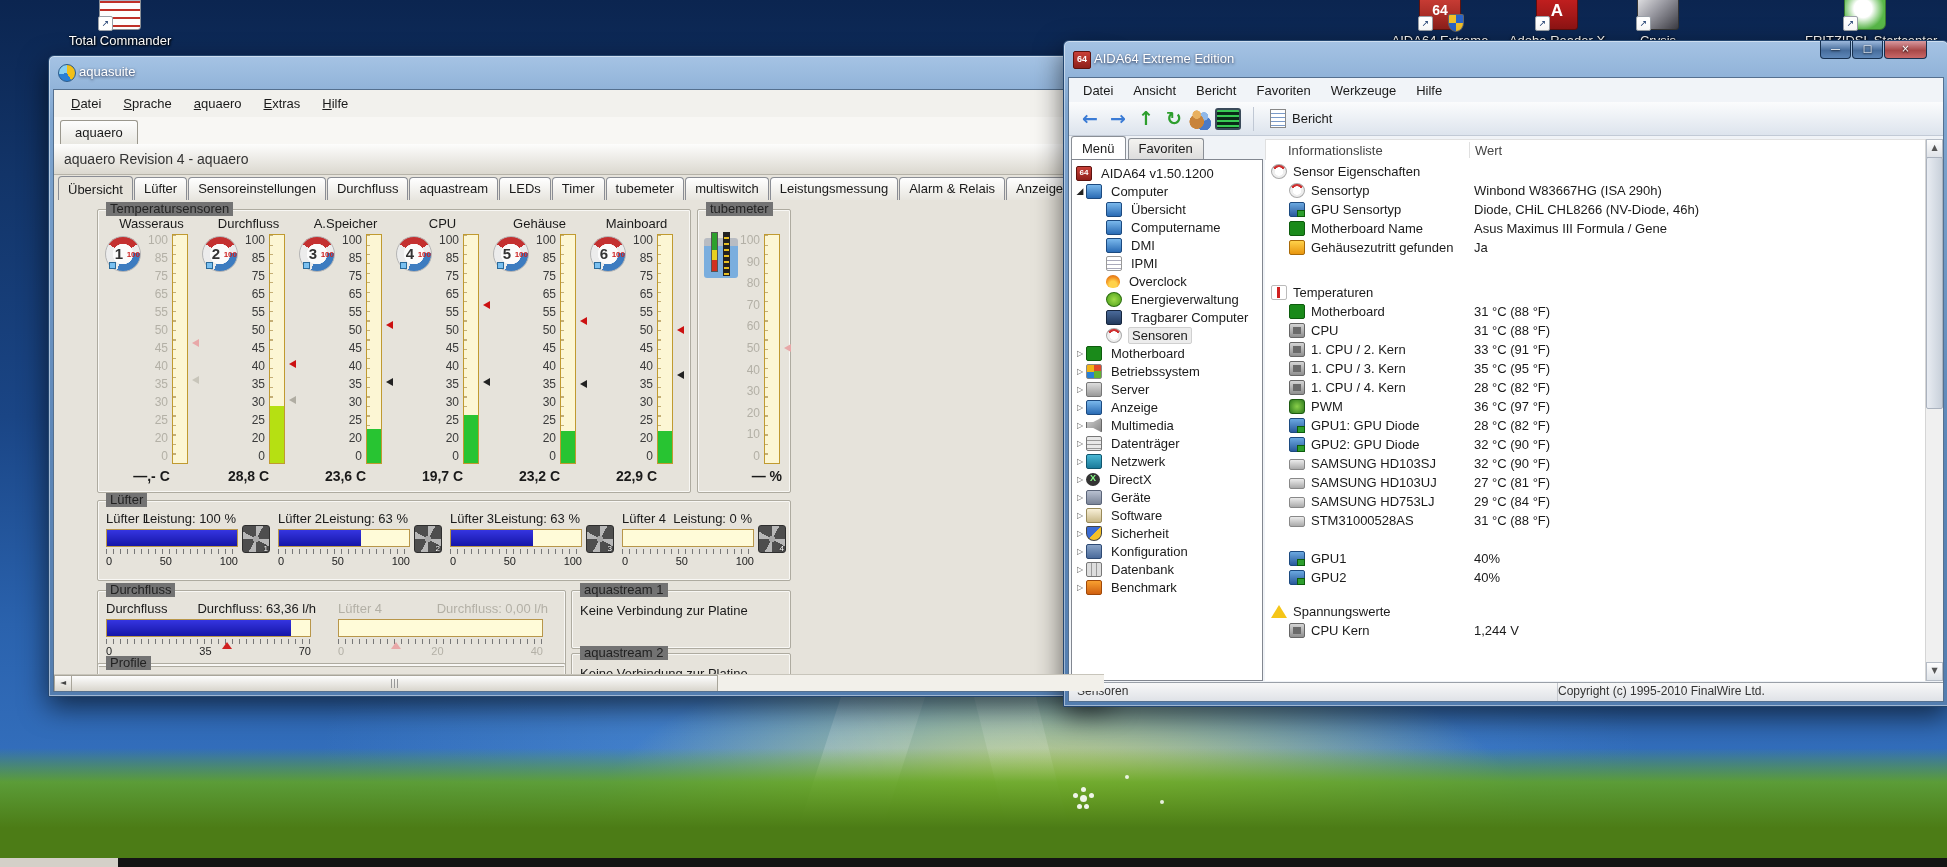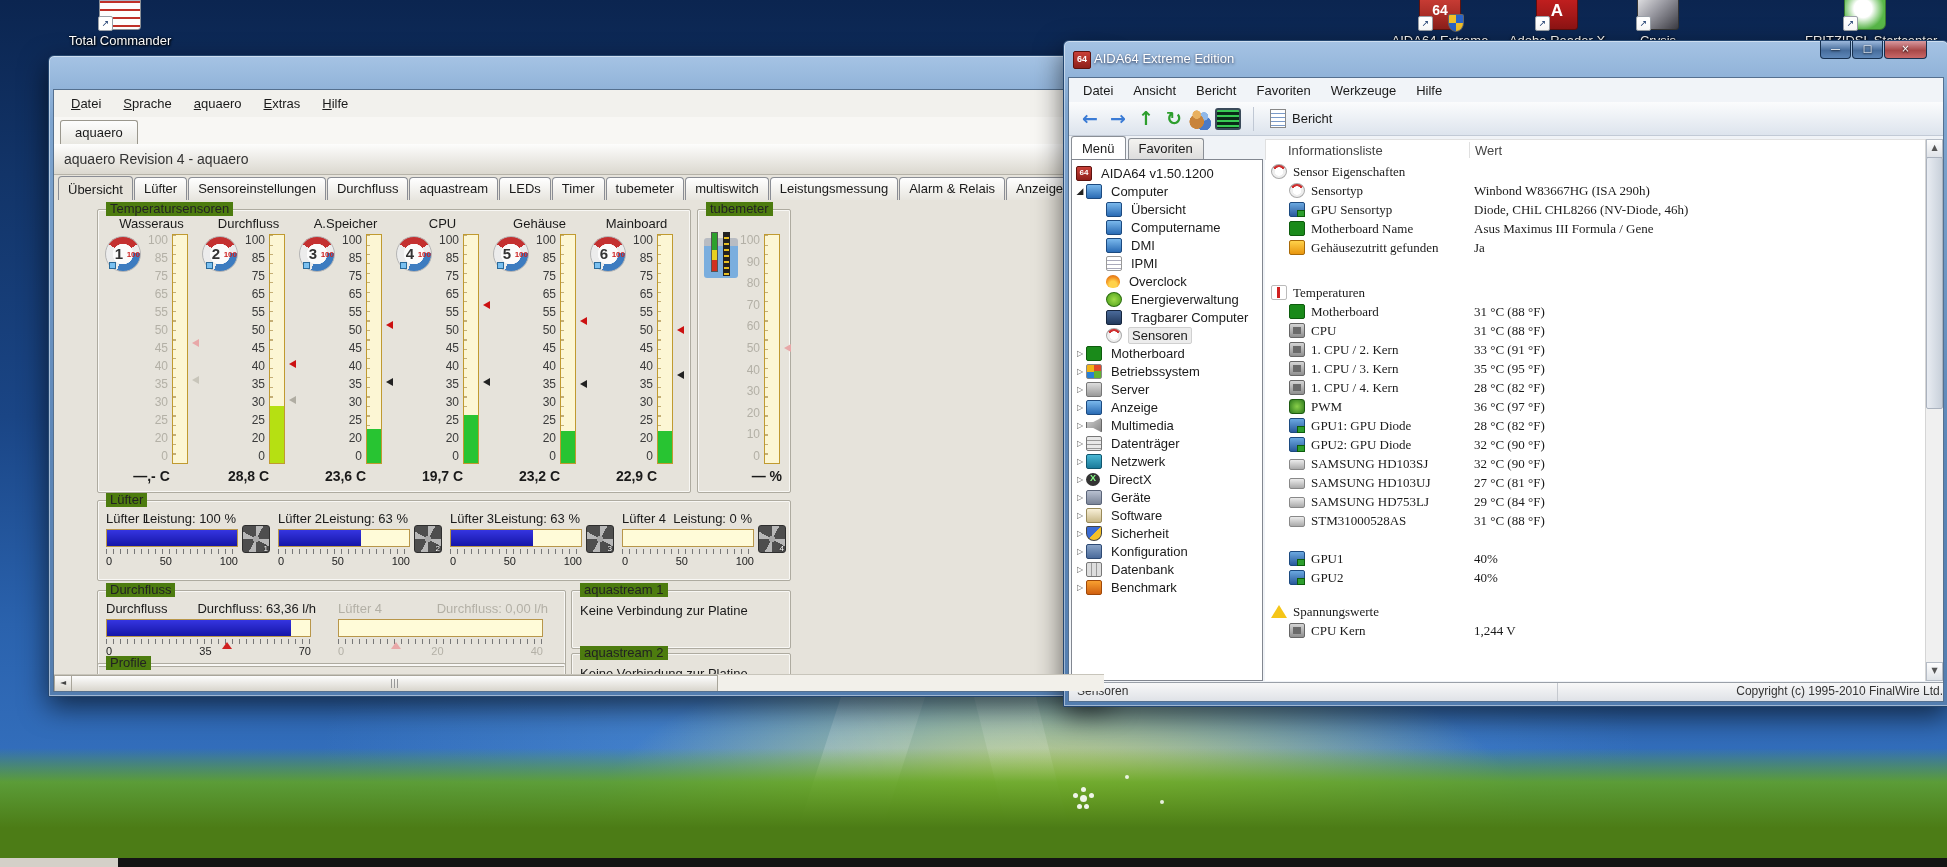--- a/index.html
+++ b/index.html
@@ -62,21 +62,21 @@
   .devtab{position:absolute;left:6px;bottom:0;padding:4px 14px;font-size:13px;background:linear-gradient(#fdfdfd,#e9e8e2);
     border:1px solid #9a978d;border-bottom:none;border-radius:3px 3px 0 0;}
   .aq-panelhdr{position:absolute;left:0;right:0;top:54px;height:30px;background:linear-gradient(#fdfdfc,#dbd8cf);
     border-bottom:1px solid #b5b2a8;font-size:14px;color:#333;line-height:30px;padding-left:10px;}
   .aq-tabstrip{position:absolute;left:0;right:0;top:84px;height:26px;display:flex;align-items:flex-end;padding-left:4px;white-space:nowrap;overflow:hidden;border-bottom:1px solid #8a8d94;}
   .aq-tab{display:inline-block;padding:3px 9px 4px;font-size:13px;background:linear-gradient(#fff,#e7e5de);
     border:1px solid #8a8d94;border-bottom:none;border-radius:4px 4px 0 0;margin-right:1px;height:15px;}
   .aq-tab.active{background:#e6e3db;position:relative;top:1px;padding-top:5px;z-index:2;}
   .aq-body{position:absolute;left:0;right:0;top:110px;bottom:16px;background:#e6e3db;}
   .group{position:absolute;border:1px solid #aeaba0;border-radius:2px;box-shadow:inset 0 0 0 1px rgba(255,255,255,.7);}
-  .gcap{position:absolute;top:-8px;left:8px;background:#4d7c0f;padding:0 4px;font-size:13px;color:#222;line-height:14px;}
+  .gcap{position:absolute;top:-8px;left:8px;background:#737373;padding:0 4px;font-size:13px;color:#222;line-height:14px;}
   
   .col{position:absolute;top:0;width:95px;height:100%;}
   .s-name{position:absolute;left:0;right:0;top:6px;text-align:center;font-size:13px;}
   .gauge{position:absolute;left:1px;top:26px;width:34px;height:34px;border-radius:50%;border:1px solid #b5b5b5;
     background:radial-gradient(circle,#fbfbfb 0 10px,transparent 10.5px),
     conic-gradient(from -55deg,#c43030 0 110deg,#ececec 110deg 140deg,#3d7cc0 140deg 255deg,#ececec 255deg 360deg);}
   .g-num{position:absolute;left:0;right:8px;top:8px;text-align:center;font-size:15px;font-weight:bold;color:#333;}
   .g-max{position:absolute;right:0;top:13px;font-size:8px;font-weight:bold;color:#c22;}
   .gauge::after{content:"";position:absolute;left:3px;bottom:2px;width:5px;height:5px;background:#7ac0f0;border:1px solid #2a6a9a;}
   .scale{position:absolute;left:30px;top:24px;width:34px;height:228px;display:flex;flex-direction:column;justify-content:space-between;}
@@ -148,34 +148,34 @@
   .treebox{position:absolute;left:2px;top:81px;width:190px;bottom:20px;background:#fff;border:1px solid #828790;overflow:hidden;padding-top:4px;}
   .trow{height:18px;display:flex;align-items:center;font-size:13px;white-space:nowrap;}
   .trow .arrow{width:12px;font-size:8px;color:#666;text-align:center;flex:0 0 auto;}
   .trow .arrow.exp{color:#222;font-size:9px;}
   .lvl0{padding-left:4px;} .lvl1{padding-left:2px;} .lvl2{padding-left:34px;}
   .tlabel{padding:0 3px;}
   .tlabel.sel{background:#ececec;border:1px solid #d0d0d0;border-radius:2px;}
   .listhdr{position:absolute;left:196px;right:17px;top:61px;height:20px;background:#fff;border:1px solid #e0e0e0;border-bottom:1px solid #d5d5d5;font-size:13px;color:#444;}
   .listhdr .c1{position:absolute;left:22px;top:3px;} .listhdr .c2{position:absolute;left:209px;top:3px;}
   .listhdr::after{content:"";position:absolute;left:203px;top:2px;bottom:2px;width:1px;background:#e0e0e0;}
-  .listbox{position:absolute;left:196px;right:17px;top:82px;bottom:20px;background:#fff;overflow:hidden;padding-top:2px;font-family:Liberation Serif, serif;}
+  .listbox{position:absolute;left:196px;right:17px;top:82px;bottom:20px;background:#fff;overflow:hidden;padding-top:2px;}
   .lrow{height:19px;display:flex;align-items:center;position:relative;font-size:13px;white-space:nowrap;}
   .lrow.item{padding-left:24px;} .lrow.head{padding-left:6px;}
   .lval{position:absolute;left:209px;}
   .spacer{height:26px;} .spacer.s2{height:19px;} .spacer.s3{height:15px;}
   
   .vscroll{position:absolute;right:0;top:61px;bottom:20px;width:17px;background:#f0f0f0;border-left:1px solid #d5d5d5;}
   .varrow{position:absolute;left:0;right:0;height:17px;background:linear-gradient(#fdfdfd,#dfe3e8);border:1px solid #b5bcc6;
     font-size:8px;color:#555;text-align:center;line-height:16px;}
   .vthumb{position:absolute;left:0;right:0;top:18px;height:250px;background:linear-gradient(90deg,#e8ecf2,#c8d0da);border:1px solid #aab2be;border-radius:2px;}
   .ai-status{position:absolute;left:0;right:0;bottom:0;height:18px;background:linear-gradient(#f8f8f8,#dfe2e7);
     border-top:1px solid #9aa0a8;font-size:12px;color:#333;}
   .ai-status .cell1{position:absolute;left:0;top:0;bottom:0;width:481px;box-shadow:inset -1px 0 0 #c5c9cf;line-height:17px;padding-left:8px;}
-  .ai-status .cell2{position:absolute;left:481px;right:0;top:0;bottom:0;line-height:17px;padding-left:8px;text-align:right;}
+  .ai-status .cell2{position:absolute;left:481px;right:0;top:0;bottom:0;line-height:17px;padding-left:8px;}
   
   .ic{width:14px;height:13px;display:inline-block;flex:0 0 auto;margin-right:6px;position:relative;border-radius:2px;}
   .ic-aida14{background:linear-gradient(#c84038,#8e1f1a);border:1px solid #5e120e;}
   .ic-aida14::before{content:"64";position:absolute;left:0;right:0;top:1px;text-align:center;color:#fff;font-weight:bold;font-size:8px;}
   .ic-monitor{background:linear-gradient(#7ab8ec,#2a6bb4);border:1px solid #1c4a80;}
   .ic-doc{background:#fff;border:1px solid #999;background-image:repeating-linear-gradient(180deg,transparent 0 3px,#aab 3px 4px);}
   .ic-flame{background:radial-gradient(circle at 50% 75%,#ffd24a 0 30%,#f08a1d 65%,#c85a10);border-radius:50% 50% 45% 45%;}
   .ic-power{background:radial-gradient(circle,#9fdc4a,#4a9e1a);border-radius:50%;border:1px solid #2d6e10;}
   .ic-laptop{background:linear-gradient(#4a6a9a,#22395c);border:1px solid #16263e;}
   .ic-gauge{background:radial-gradient(circle,#fff 0 4px,transparent 4.5px),conic-gradient(from -60deg,#d03030 0 120deg,#eee 0);border-radius:50%;border:1px solid #aaa;}
@@ -243,20 +243,24 @@
     <div class="dlabel">Crysis</div>
   </div>
   <div class="dicon" style="left:1805px;top:-6px">
     <div class="dimg fritz">
         <span class="shortcut glyph">↗</span>
       </div>
     <div class="dlabel">FRITZ!DSL Startcenter</div>
   </div>
 
   <div class="win" style="left:48px;top:55px;width:1060px;height:640px">
+    <div class="titlebar">
+      <span class="appicon aq-icon"></span>
+      <span class="titletxt">aquasuite</span>
+    </div>
     <div class="client" style="top:33px">
       <div class="aq-menubar">
 
       <span class="mitem">Datei</span>
           <span class="mitem">Sprache</span>
           <span class="mitem">aquaero</span>
           <span class="mitem">Extras</span>
           <span class="mitem">Hilfe</span>
         </div>
       <div class="aq-devtabs">

